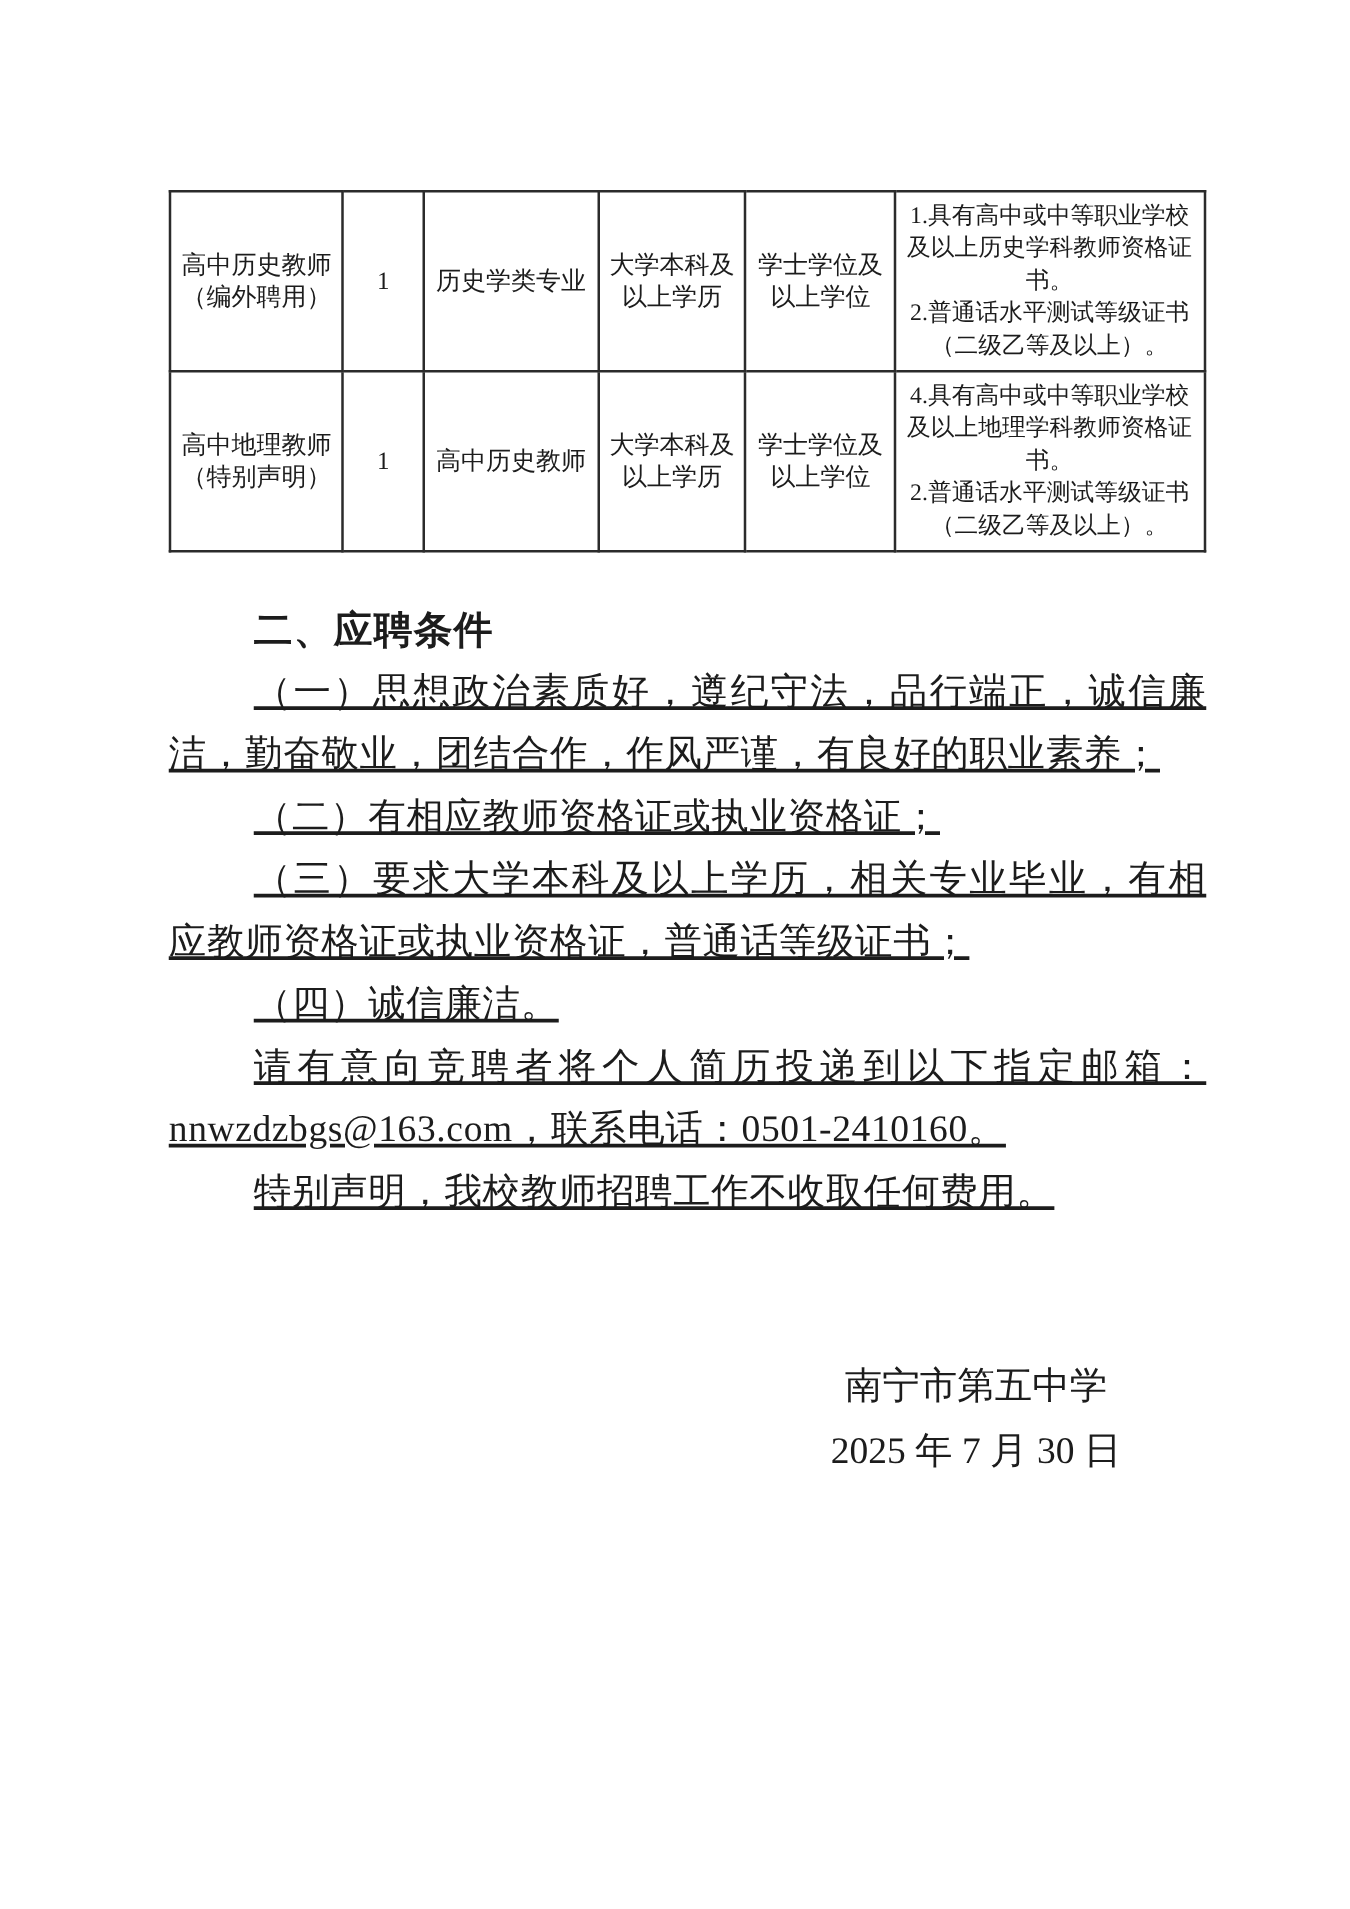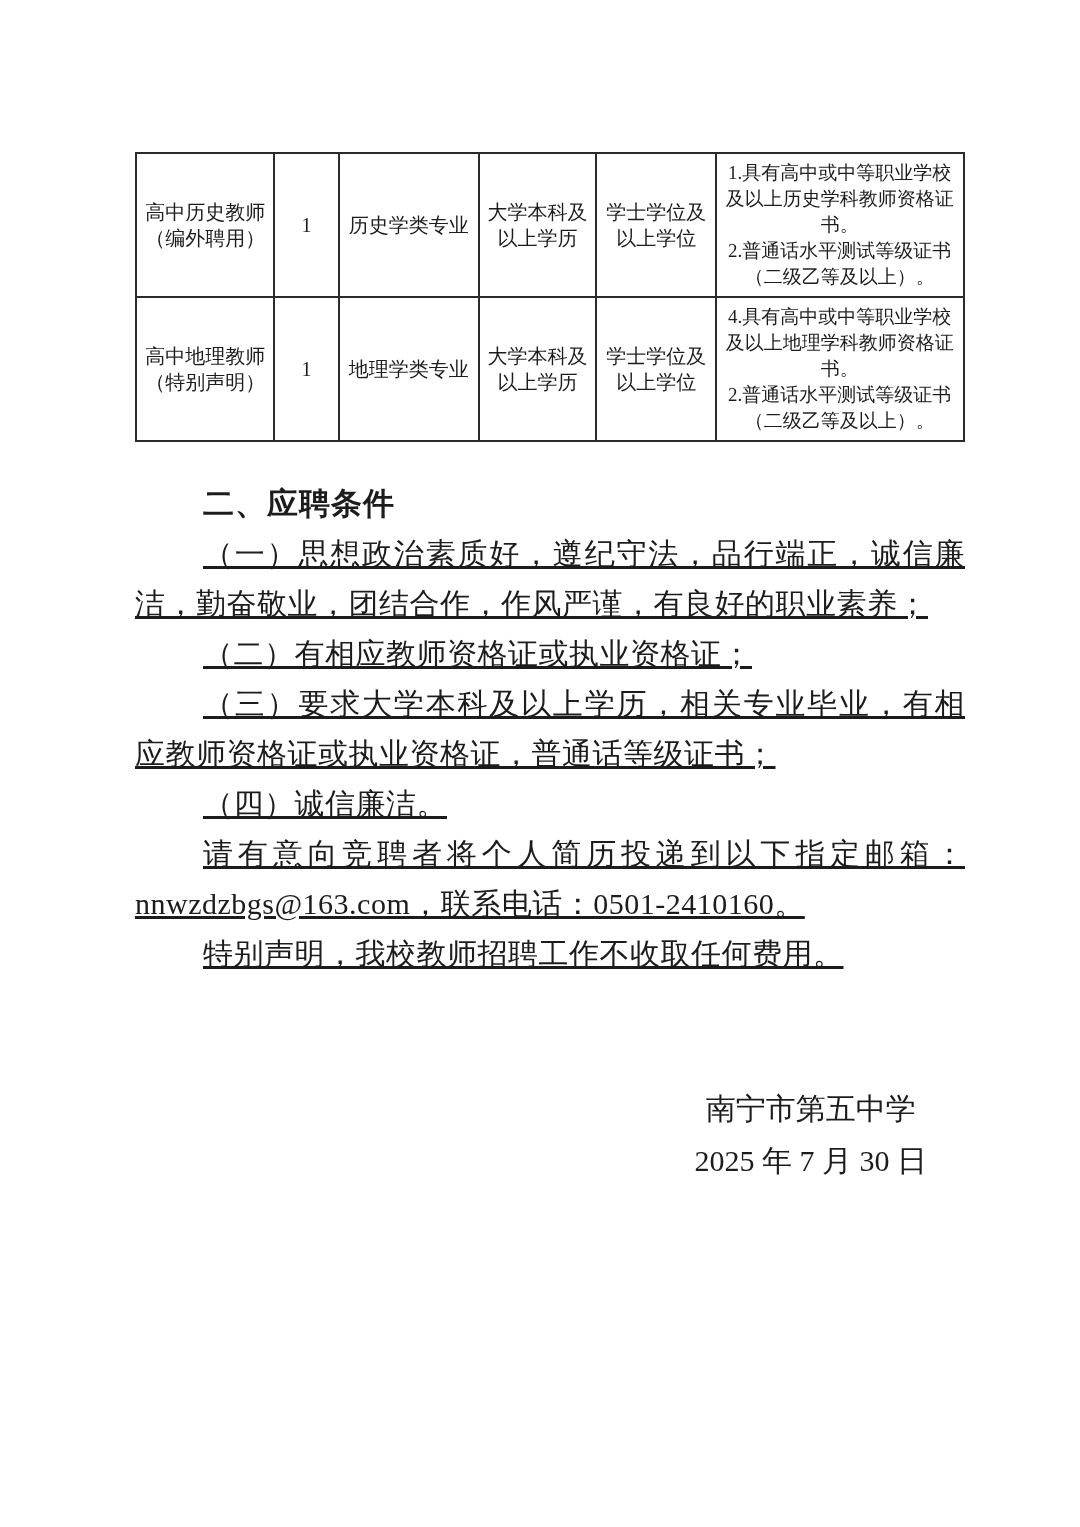--- a/index.html
+++ b/index.html
@@ -50,21 +50,21 @@
     font-size: 30px;
     line-height: 50px;
     text-indent: 68px;
     text-align: justify;
     letter-spacing: 0.5px;
     text-decoration: underline;
   }
   
   .signature {
     margin-top: 104px;
-    margin-right: 38px;
+    margin-right: 68px;
     margin-left: auto;
     width: fit-content;
     text-align: center;
     font-size: 30px;
     line-height: 52px;
   }
 </style>
 </head>
 <body>
 
@@ -87,21 +87,21 @@
         <td>大学本科及以上学历</td>
         <td>学士学位及以上学位</td>
         <td class="req">
           <div>1.具有高中或中等职业学校及以上历史学科教师资格证书。</div>
           <div>2.普通话水平测试等级证书（二级乙等及以上）。</div>
         </td>
       </tr>
       <tr>
         <td>高中地理教师（特别声明）</td>
         <td>1</td>
-        <td>地理学类专业</td>
+        <td>高中历史教师</td>
         <td>大学本科及以上学历</td>
         <td>学士学位及以上学位</td>
         <td class="req">
           <div>4.具有高中或中等职业学校及以上地理学科教师资格证书。</div>
           <div>2.普通话水平测试等级证书（二级乙等及以上）。</div>
         </td>
       </tr>
     </tbody>
   </table>
 

